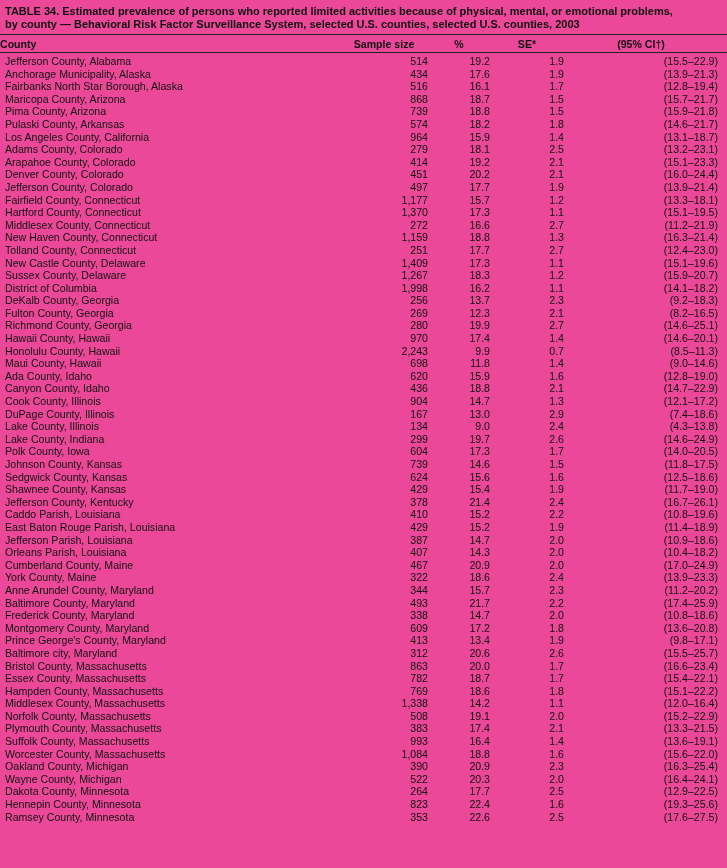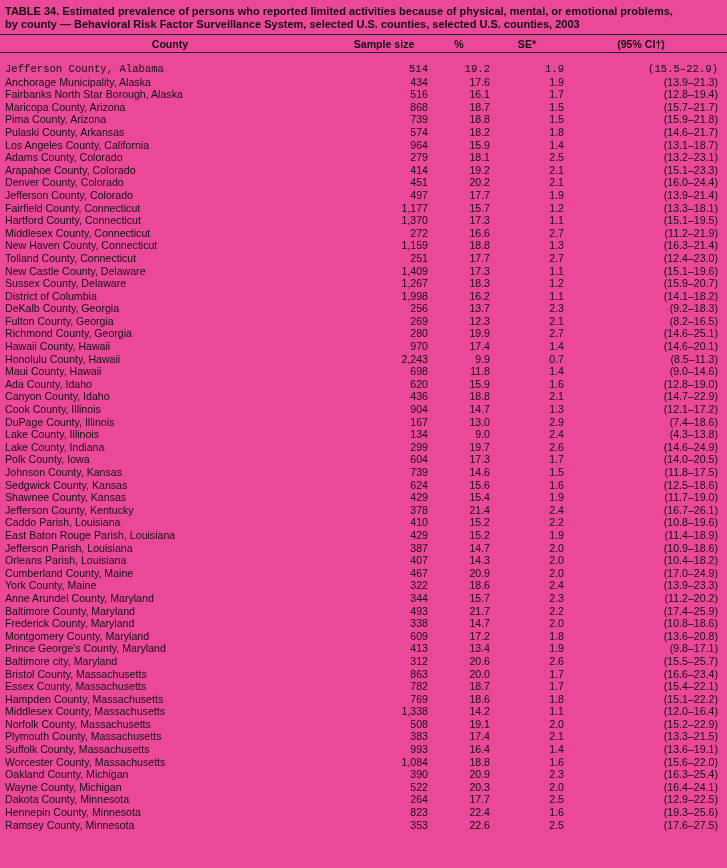--- a/index.html
+++ b/index.html
@@ -20,29 +20,29 @@
   col.c-county  { width:340px; }
   col.c-sample  { width:88px; }
   col.c-pct     { width:62px; }
   col.c-se      { width:74px; }
   col.c-ci      { width:163px; }
   th {
     font-weight:bold; font-size:10.6px; line-height:14px;
     padding:2px 0 1px 0; border-bottom:1.5px solid #222;
     text-align:center; white-space:nowrap;
   }
-  th.left { text-align:center; }
+  th.left { text-align:left; }
   th.pad-r, td.pad-r { padding-right:9px; }
   td {
     font-size:10.6px; line-height:12.6px; padding:0;
     white-space:nowrap; overflow:hidden;
   }
   td.county { text-align:left; padding-left:5px; }
   td.num    { text-align:right; }
-  tbody tr:first-child td { padding-top:10px;font-family:Liberation Mono, monospace; }
+  tbody tr:first-child td { padding-top:2px; }
 </style>
 </head>
 <body>
 
 <div class="page">
 
   <div class="title">
     <div>TABLE 34. Estimated prevalence of persons who reported limited activities because of physical, mental, or emotional problems,</div>
     <div>by county — Behavioral Risk Factor Surveillance System, selected U.S. counties, selected U.S. counties, 2003</div>
   </div>

